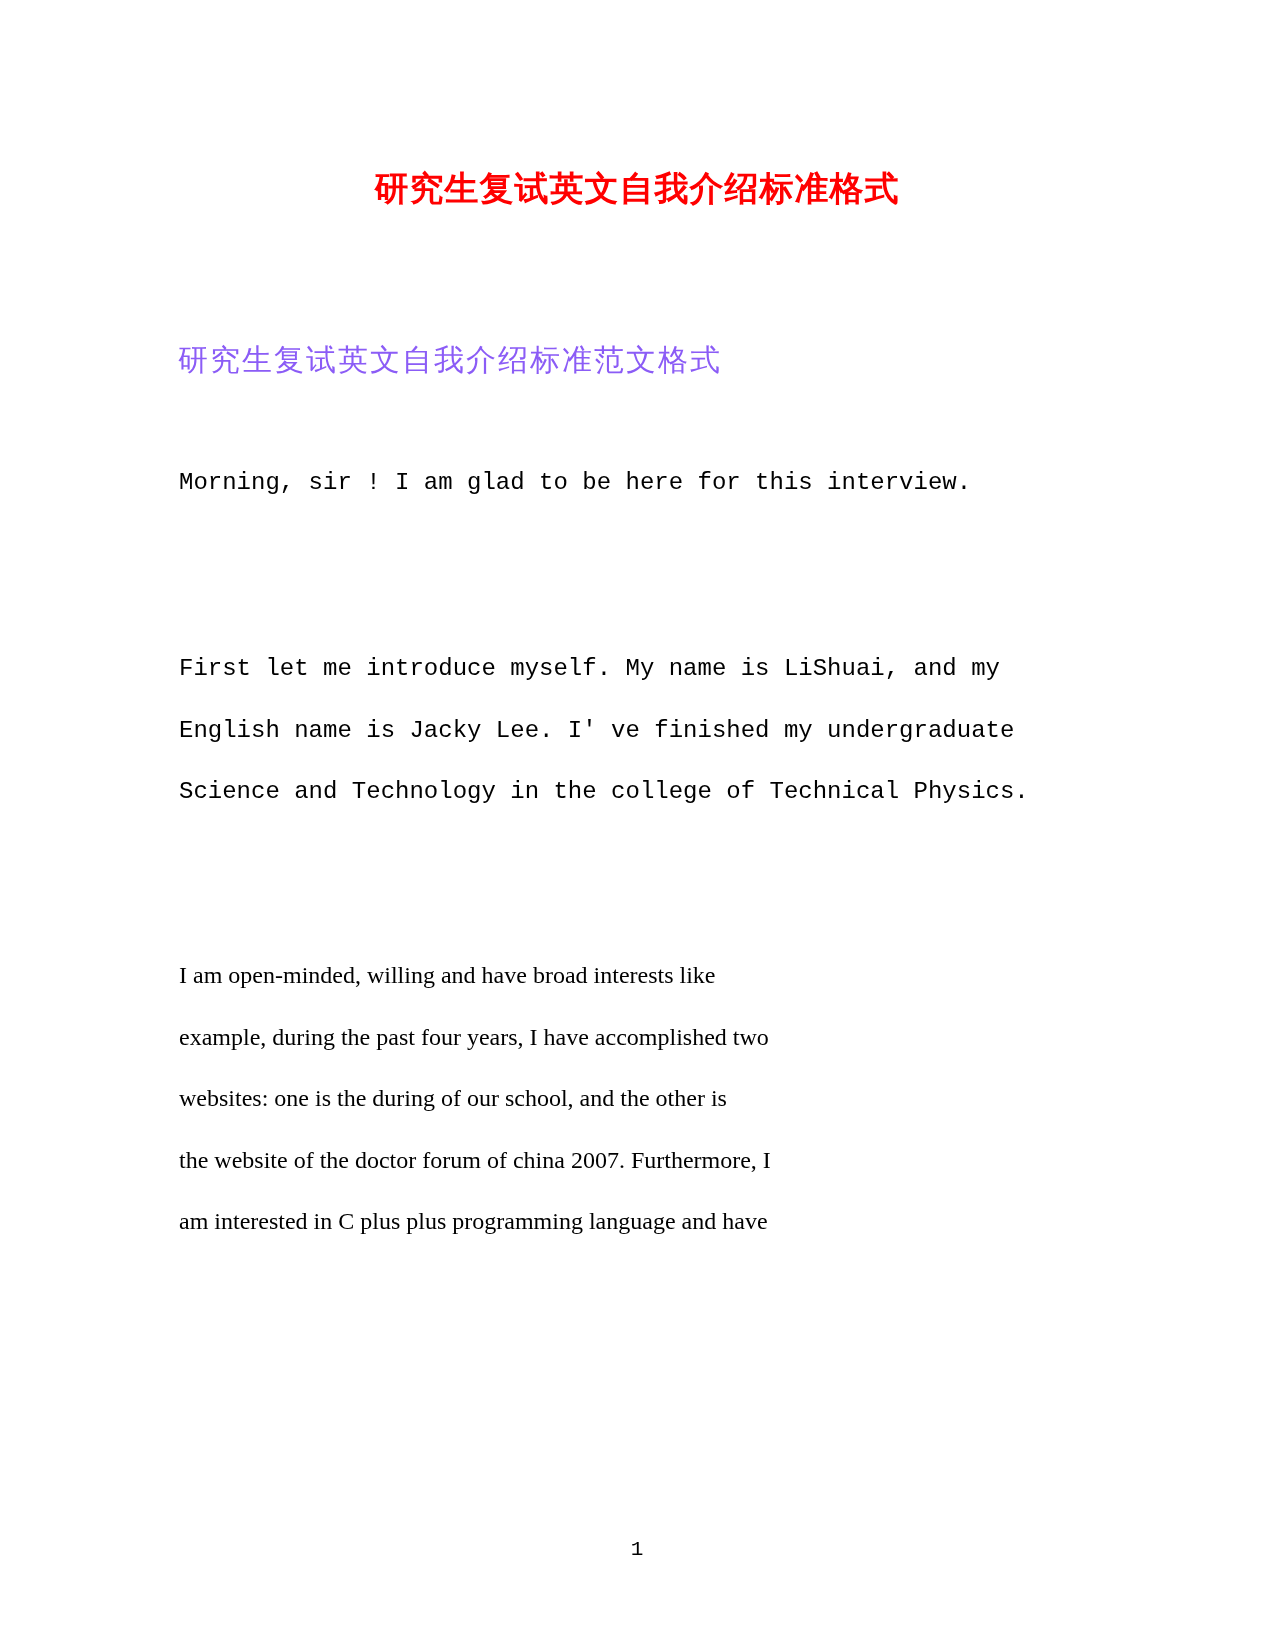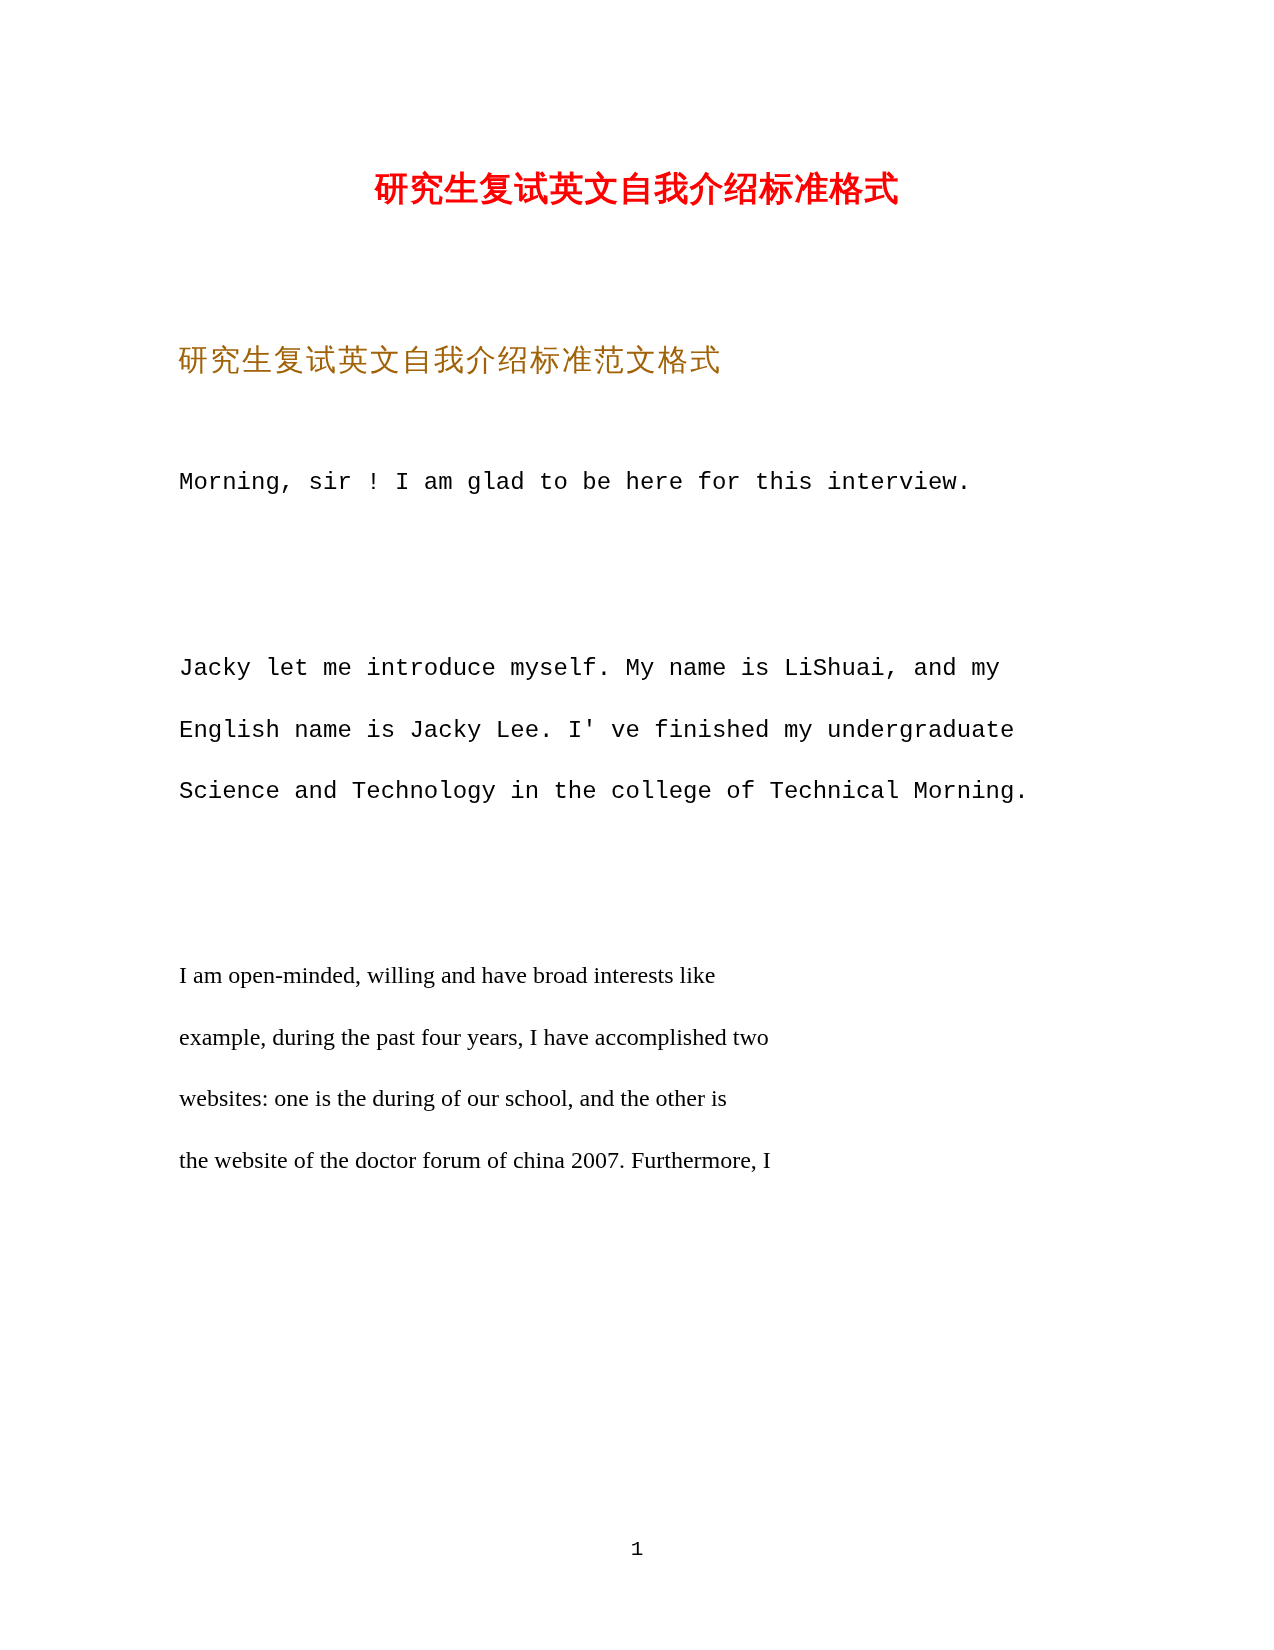--- a/index.html
+++ b/index.html
@@ -29,21 +29,21 @@
   .subtitle {
     position: absolute;
     top: 329px;
     left: 178px;
     margin: 0;
     font-family: "Liberation Serif", "DejaVu Serif", serif;
     font-weight: normal;
     font-size: 30px;
     line-height: 62px;
     letter-spacing: 2px;
-    color: #a16207;
+    color: #8b5cf6;
     white-space: pre;
   }
   .para {
     position: absolute;
     left: 178px;
     width: 900px;
     margin: 1px;
     font-family: "Liberation Mono", "DejaVu Sans Mono", monospace;
     font-size: 24px;
     line-height: 61.5px;
@@ -72,27 +72,28 @@
 
   <h1 class="doc-title">研究生复试英文自我介绍标准格式</h1>
 
   <p class="subtitle">研究生复试英文自我介绍标准范文格式</p>
 
   <div class="para para-1">
     <div class="line">Morning, sir ! I am glad to be here for this interview.</div>
   </div>
 
   <div class="para para-2">
-    <div class="line">Jacky let me introduce myself. My name is LiShuai, and my</div>
+    <div class="line">First let me introduce myself. My name is LiShuai, and my</div>
     <div class="line">English name is Jacky Lee. I' ve finished my undergraduate</div>
-    <div class="line">Science and Technology in the college of Technical Morning.</div>
+    <div class="line">Science and Technology in the college of Technical Physics.</div>
   </div>
 
   <div class="para para-3">
     <div class="line">I am open-minded, willing and have broad interests like</div>
     <div class="line">example, during the past four years, I have accomplished two</div>
     <div class="line">websites: one is the during of our school, and the other is</div>
     <div class="line">the website of the doctor forum of china 2007. Furthermore, I</div>
+    <div class="line">am interested in C plus plus programming language and have</div>
   </div>
 
   <div class="page-number">1</div>
 
 </div>
 
 </body></html>

